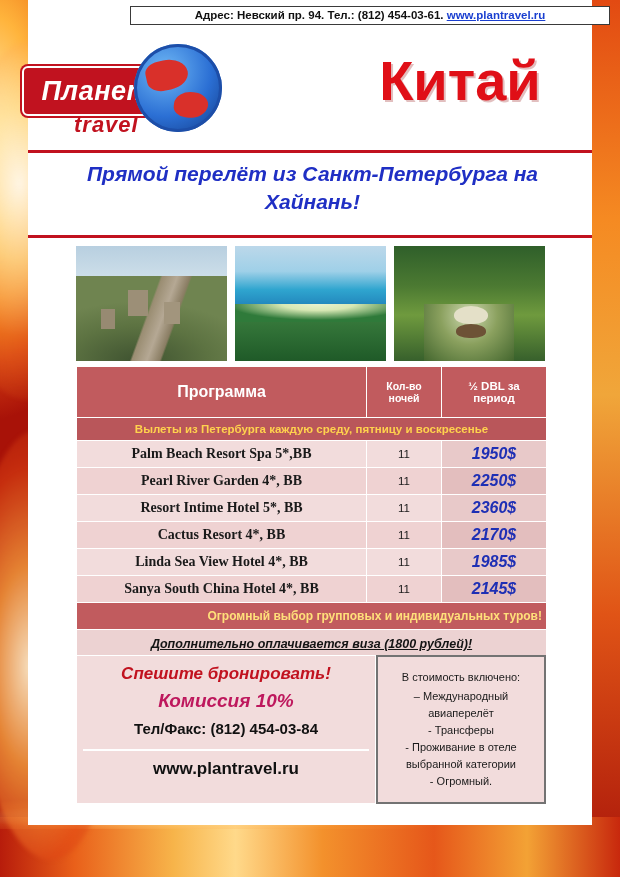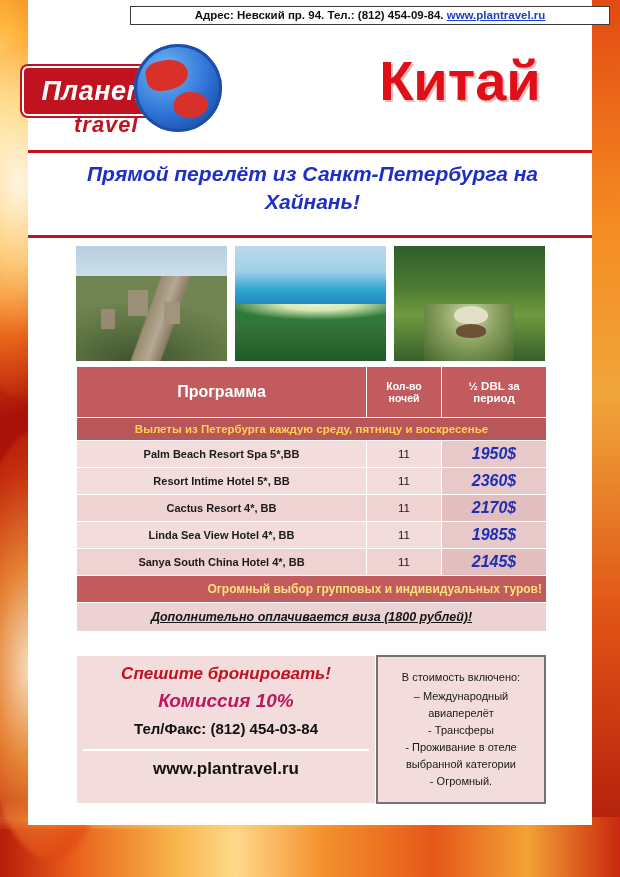--- a/index.html
+++ b/index.html
@@ -305,21 +305,22 @@
     background: #b9565a;
     color: #ffd24d;
     font-weight: bold;
     font-size: 11.5px;
     padding: 5px 4px;
   }
   .tbl tbody td.name {
     background: #f2dcdc;
     color: #1a1a1a;
     font-weight: bold;
-    font-size: 11px;
+    font-size: 14px;
+    font-family: Liberation Serif, serif;
   }
   .tbl tbody td.nights {
     background: #f2dcdc;
     color: #1a1a1a;
     font-size: 11.5px;
   }
   .tbl tbody td.price {
     background: #e8c9c9;
     color: #1e2fb4;
     font-weight: bold;
@@ -409,21 +410,21 @@
 <div class="page">
   <div class="bg-top-strip"></div>
   <div class="bg-left"></div>
   <div class="bg-left-swirl2"></div>
   <div class="bg-right"></div>
   <div class="bg-bottom"></div>
 
   <div class="sheet"></div>
 
   <div class="addr-bar">
-    <span>Адрес: Невский пр. 94. Тел.: (812) 454-09-84.</span>
+    <span>Адрес: Невский пр. 94. Тел.: (812) 454-03-61.</span>
     <span class="site">www.plantravel.ru</span>
   </div>
 
   <div class="logo">
     <div class="planeta">Планета</div>
     <div class="globe"></div>
     <div class="travel">travel</div>
   </div>
 
   <div class="big-title">Китай</div>
@@ -452,20 +453,25 @@
       </tr>
     </thead>
     <tbody>
       <tr class="banner-row">
         <td colspan="3">Вылеты из Петербурга каждую среду, пятницу и воскресенье</td>
       </tr>
       <tr>
         <td class="name">Palm Beach Resort Spa 5*,BB</td>
         <td class="nights">11</td>
         <td class="price">1950$</td>
+      </tr>
+      <tr class="alt">
+        <td class="name">Pearl River Garden 4*, BB</td>
+        <td class="nights">11</td>
+        <td class="price">2250$</td>
       </tr>
       <tr>
         <td class="name">Resort Intime Hotel 5*, BB</td>
         <td class="nights">11</td>
         <td class="price">2360$</td>
       </tr>
       <tr class="alt">
         <td class="name">Cactus Resort 4*, BB</td>
         <td class="nights">11</td>
         <td class="price">2170$</td>

